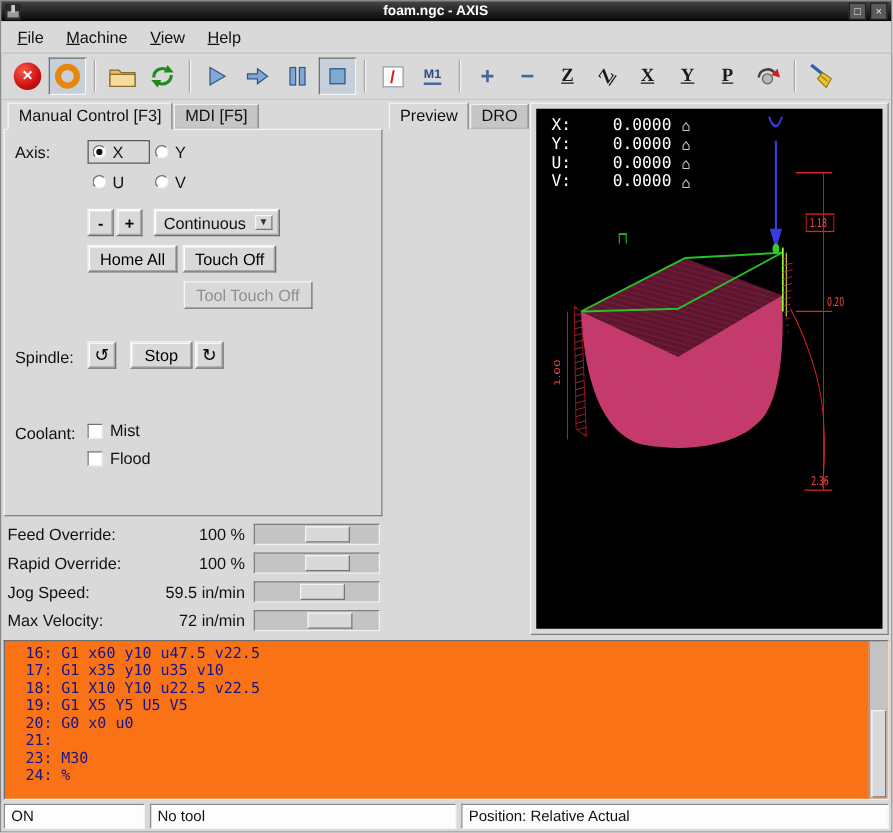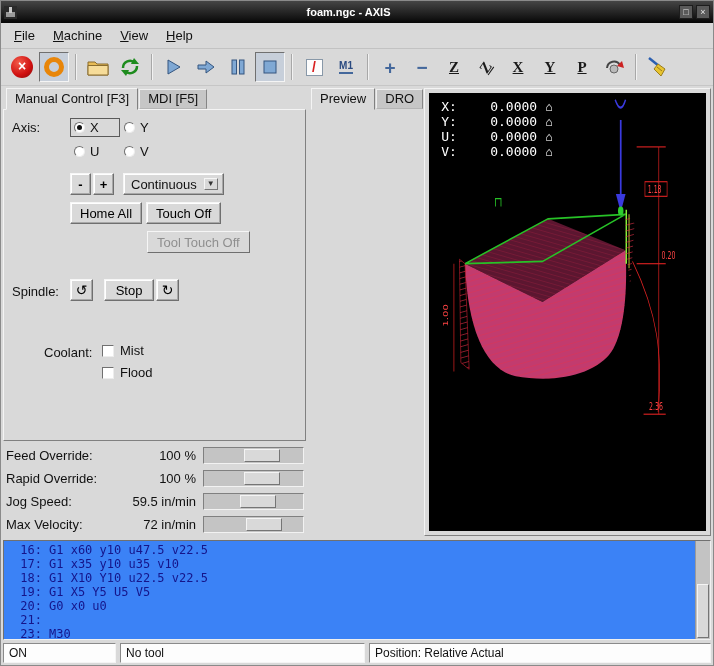--- a/index.html
+++ b/index.html
@@ -5,21 +5,21 @@
   * { box-sizing: border-box; }
   html,body { margin:0; padding:0; }
   body {
     width:714px; height:666px; background:#d9d9d9;
     font-family:"Liberation Sans", sans-serif; font-size:13px; color:#111;
     overflow:hidden;
   }
   .window { width:714px; height:666px; border:1px solid #8a8a8a; display:flex; flex-direction:column; background:#d9d9d9; }
 
   
-  .titlebar { height:22px; background:linear-gradient(#454545,#060606); display:flex; align-items:center; padding:0 3px; flex:none; }
+  .titlebar { height:16px; background:linear-gradient(#454545,#060606); display:flex; align-items:center; padding:0 3px; flex:none; }
   .tb-icon { width:13px; height:13px; margin-right:4px; flex:none; }
   .tb-title { flex:1; text-align:center; color:#fff; font-size:11px; font-weight:bold; line-height:18px; }
   .tb-btn { width:14px; height:14px; margin-left:3px; background:#5a5a5a; border:1px solid #1d1d1d;
             color:#e6e6e6; font-size:9px; line-height:12px; text-align:center; flex:none; cursor:default; }
 
   
   .menubar { height:26px; display:flex; align-items:center; padding-left:4px; background:#d9d9d9; border-bottom:1px solid #c2c2c2; flex:none; }
   .menu-item { display:inline-block; padding:4px 9px; }
   .menu-item::first-letter { text-decoration:underline; }
 
@@ -87,21 +87,21 @@
   
   .canvas { position:absolute; left:4px; top:4px; right:4px; bottom:4px; background:#000; overflow:hidden; }
   .dro { position:absolute; left:12px; top:6px; font-family:"DejaVu Sans Mono", monospace; font-size:13px; color:#fff; }
   .dro-row { display:flex; align-items:center; height:15px; }
   .dro-axis { width:22px; }
   .dro-val { width:74px; text-align:right; }
   .dro-home { margin-left:8px; color:#c9c9c9; font-size:12px; line-height:12px; }
   .plot { position:absolute; inset:0; width:100%; height:100%; }
 
   
-  .gcode { flex:none; height:100px; margin:2px; background:#3b82f6; position:relative;
+  .gcode { flex:none; height:128px; margin:2px; background:#f97316; position:relative;
            border:1px solid; border-color:#707070 #f0f0f0 #f0f0f0 #707070;
            font-family:"DejaVu Sans Mono", monospace; font-size:12px; line-height:14px; color:#15158a; overflow:hidden; padding:2px 16px 0 4px; }
   .gc-row { height:14px; white-space:pre; }
   .gc-num { display:inline-block; width:34px; text-align:right; }
   .gc-text { padding-left:7px; }
   .gc-wrap.active { background:#9c392b; color:#fff; }
   .gc-scroll { position:absolute; right:0; top:0; bottom:0; width:15px; background:#c3c3c3; border-left:1px solid #9a9a9a; }
   .gc-thumb { position:absolute; left:1px; right:1px; top:44%; bottom:1px; background:#d9d9d9;
               border:1px solid; border-color:#f4f4f4 #757575 #757575 #f4f4f4; }
 
@@ -275,21 +275,21 @@
           <button class="btn disabled">Tool Touch Off</button>
         </div>
 
         <div class="m-row" style="margin-top:26px; align-items:center;">
           <span class="m-lbl">Spindle:</span>
           <button class="btn spin-btn"><span>↺</span></button>
           <button class="btn" style="margin-left:11px; width:50px;">Stop</button>
           <button class="btn spin-btn" style="margin-left:2px;"><span>↻</span></button>
         </div>
 
-        <div class="m-row" style="margin-top:42px;margin-left:32px;">
+        <div class="m-row" style="margin-top:42px;">
           <span class="m-lbl">Coolant:</span>
           <div>
             <div class="chk-row">
                 <span class="checkbox"></span>
                 <span>Mist</span>
               </div>
             <div class="chk-row">
                 <span class="checkbox"></span>
                 <span>Flood</span>
               </div>

